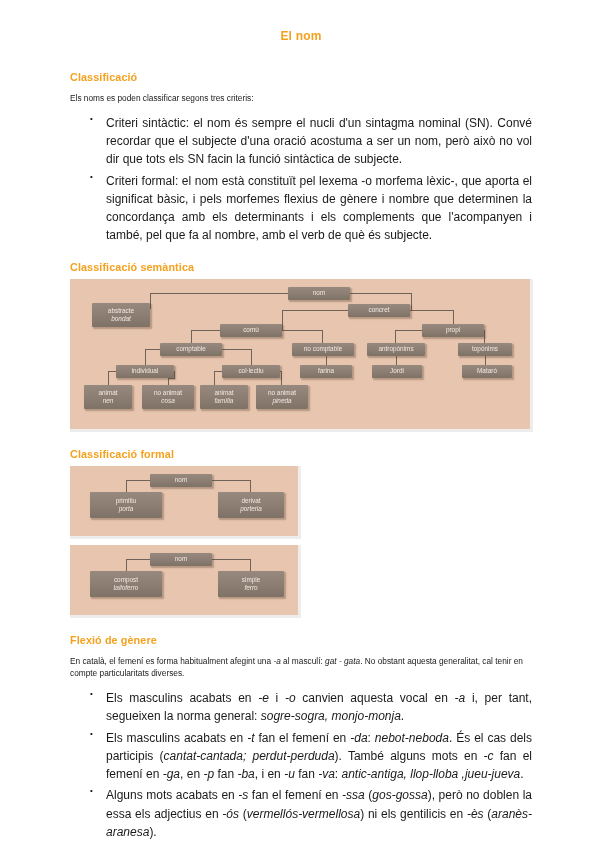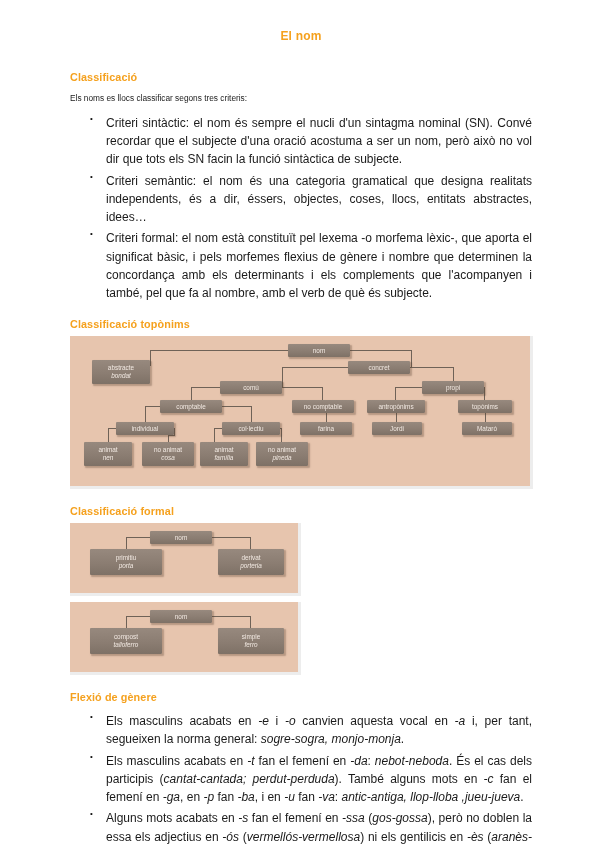--- a/index.html
+++ b/index.html
@@ -123,29 +123,28 @@
 </style>
 </head>
 <body>
 
 <div class="page">
 
   <h1 class="doc-title">El nom</h1>
 
   <h2 class="section-head h-classificacio">Classificació</h2>
 
-  <p class="intro-para">Els noms es llocs classificar segons tres criteris:</p>
+  <p class="intro-para">Els noms es poden classificar segons tres criteris:</p>
 
   <ul class="bullets" id="classificacio-bullets">
       <li>Criteri sintàctic: el nom és sempre el nucli d'un sintagma nominal (SN). Convé recordar que el subjecte d'una oració acostuma a ser un nom, però això no vol dir que tots els SN facin la funció sintàctica de subjecte.</li>
-      <li>Criteri semàntic: el nom és una categoria gramatical que designa realitats independents, és a dir, éssers, objectes, coses, llocs, entitats abstractes, idees…</li>
       <li>Criteri formal: el nom està constituït pel lexema -o morfema lèxic-, que aporta el significat bàsic, i pels morfemes flexius de gènere i nombre que determinen la concordança amb els determinants i els complements que l'acompanyen i també, pel que fa al nombre, amb el verb de què és subjecte.</li>
     </ul>
 
-  <h3 class="section-head diagram-head">Classificació topònims</h3>
+  <h3 class="section-head diagram-head">Classificació semàntica</h3>
 
   <div class="diagram-wrap" id="diagram-semantic">
     <div class="diag" id="diag-sem-canvas">
         <div class="node" style="left: 218px; top: 8px; width: 62px; height: 13px;">
           <span>nom</span>
         </div>
         <div class="node" style="left: 22px; top: 24px; width: 58px; height: 24px;">
           <span>abstracte</span>
           <span class="ex">bondat</span>
         </div>
@@ -271,20 +270,21 @@
         </div>
         <div class="line-h" style="left: 56px; top: 14px; width: 24px;"></div>
         <div class="line-v" style="left: 56px; top: 14px; height: 14px;"></div>
         <div class="line-h" style="left: 142px; top: 14px; width: 39px;"></div>
         <div class="line-v" style="left: 180px; top: 14px; height: 14px;"></div>
       </div>
   </div>
 
   <h3 class="section-head h-flexio">Flexió de gènere</h3>
 
+  <p class="intro-para" id="flexio-intro"><span>En català, el femení es forma habitualment afegint una </span><i class="it">-a</i><span> al masculí: </span><i class="it">gat - gata</i><span>. No obstant aquesta generalitat, cal tenir en compte particularitats diverses.</span></p>
 
   <ul class="bullets" id="flexio-bullets">
       <li><span>Els masculins acabats en </span><i class="it">-e</i><span> i </span><i class="it">-o</i><span> canvien aquesta vocal en </span><i class="it">-a</i><span> i, per tant, segueixen la norma general: </span><i class="it">sogre-sogra, monjo-monja</i><span>.</span></li>
       <li><span>Els masculins acabats en </span><i class="it">-t</i><span> fan el femení en </span><i class="it">-da</i><span>: </span><i class="it">nebot-neboda</i><span>. És el cas dels participis (</span><i class="it">cantat-cantada; perdut-perduda</i><span>). També alguns mots en </span><i class="it">-c</i><span> fan el femení en </span><i class="it">-ga</i><span>, en </span><i class="it">-p</i><span> fan </span><i class="it">-ba</i><span>, i en </span><i class="it">-u</i><span> fan </span><i class="it">-va</i><span>: </span><i class="it">antic-antiga, llop-lloba ,jueu-jueva</i><span>.</span></li>
       <li><span>Alguns mots acabats en </span><i class="it">-s</i><span> fan el femení en </span><i class="it">-ssa</i><span> (</span><i class="it">gos-gossa</i><span>), però no doblen la essa els adjectius en </span><i class="it">-ós</i><span> (</span><i class="it">vermellós-vermellosa</i><span>) ni els gentilicis en </span><i class="it">-ès</i><span> (</span><i class="it">aranès-aranesa</i><span>).</span></li>
     </ul>
 
 </div>
 
 </body></html>

